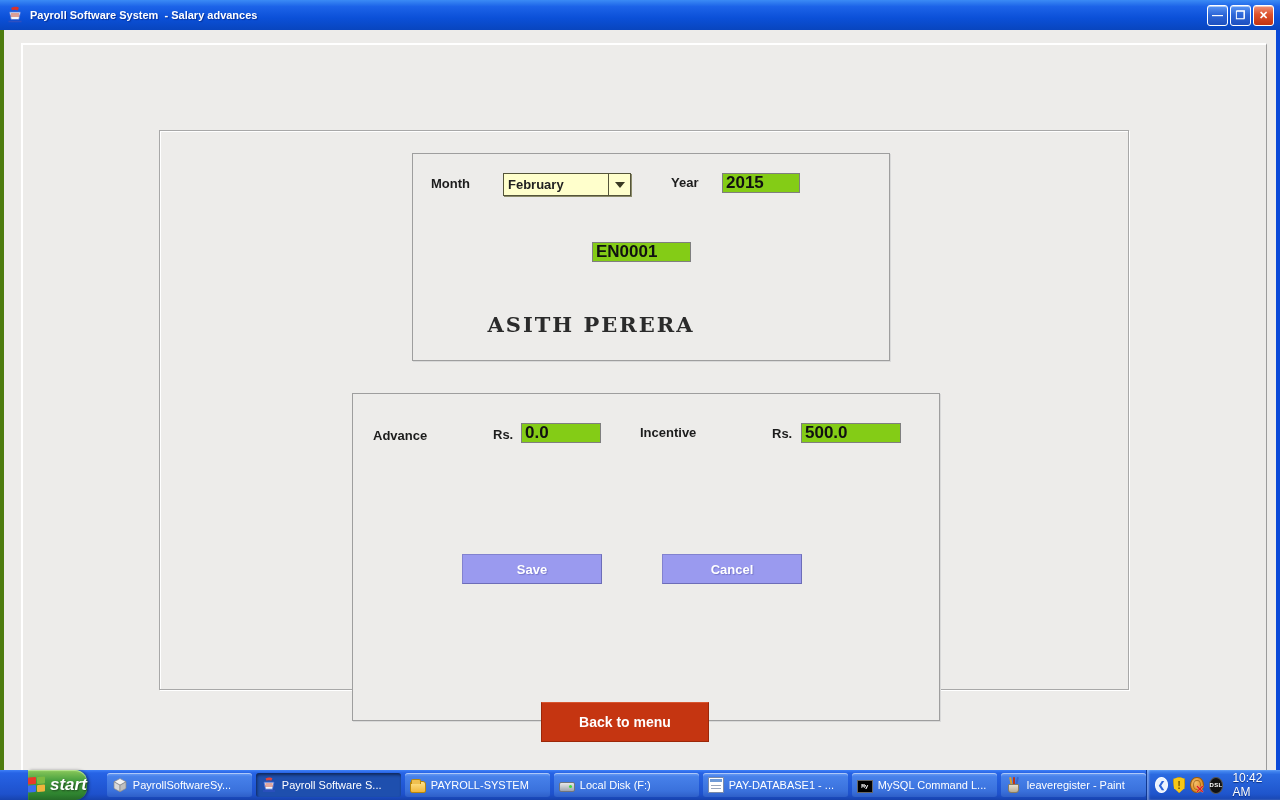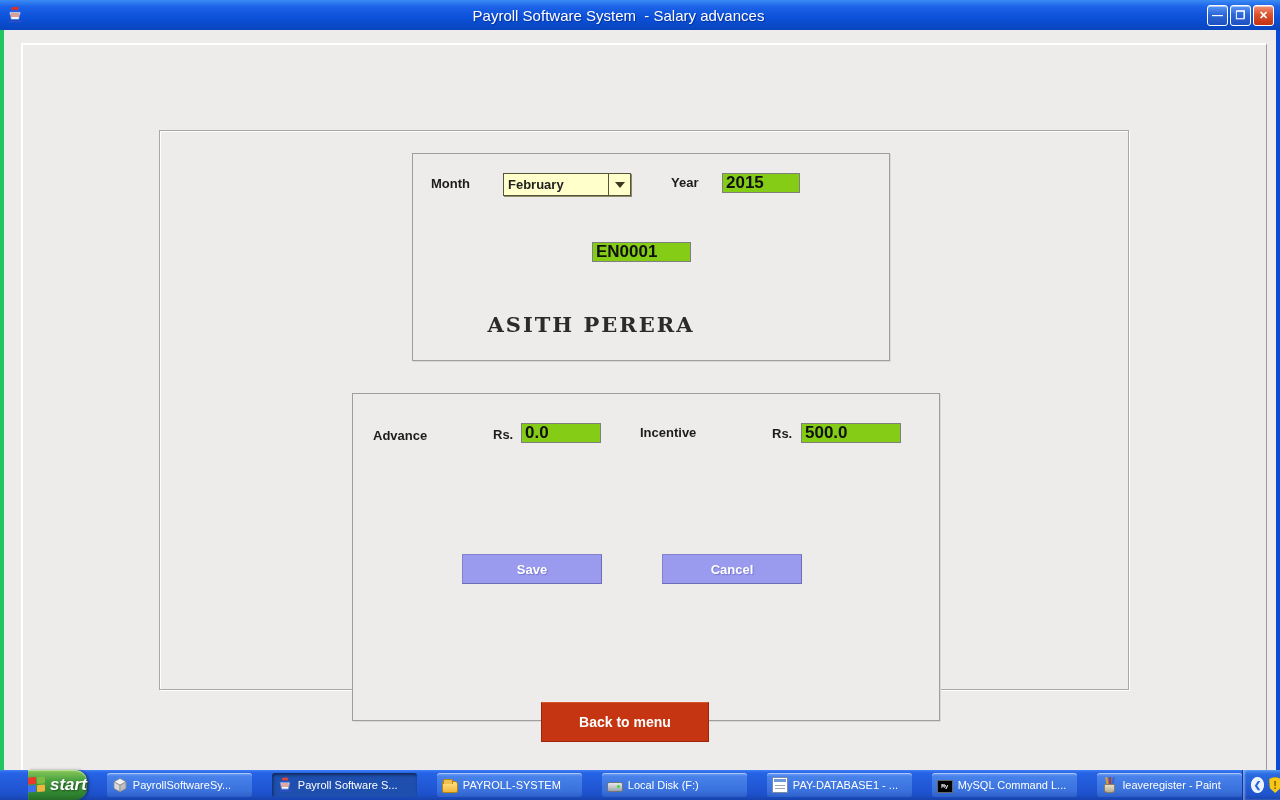--- a/index.html
+++ b/index.html
@@ -8,37 +8,37 @@
   .screen { position:relative; width:1280px; height:800px; background:#EDECEA; }
 
   
   .titlebar {
     position:absolute; left:0; top:0; width:1280px; height:30px;
     background:linear-gradient(180deg,#3B8BF5 0%, #1C63E8 22%, #0B50D8 60%, #0845BE 100%);
     display:flex; align-items:center; padding:0 6px;
   }
   .titlebar .app-icon { width:18px; height:18px; margin-right:6px; flex:0 0 auto; }
   .titlebar .title-text {
-    color:#fff; font-weight:normal; font-size:15px; text-shadow:1px 1px 1px #06319a;
-    white-space:pre; flex:1 1 auto;text-align:center;
+    color:#fff; font-weight:bold; font-size:11px; text-shadow:1px 1px 1px #06319a;
+    white-space:pre; flex:1 1 auto;
   }
   .winbtns { display:flex; gap:2px; }
   .winbtn {
     width:21px; height:21px; border-radius:3px; border:1px solid #fff;
     color:#fff; font-size:11px; font-weight:bold; display:flex; align-items:center; justify-content:center;
     background:linear-gradient(180deg,#5A96F5, #2E67D8 45%, #1D50C0);
     box-shadow:inset 0 1px 0 rgba(255,255,255,.5);
   }
   .winbtn.close { background:linear-gradient(180deg,#F09278, #DD512B 45%, #C23312); }
 
   
   .window-body {
     position:absolute; left:0; top:30px; width:1280px; height:740px;
     background:#EDECEA;
-    border-left:4px solid #22c55e; border-right:4px solid #0A49D8;
+    border-left:4px solid #4d7c0f; border-right:4px solid #0A49D8;
   }
   .outer-panel {
     position:absolute; left:17px; top:13px; width:1246px; height:743px;
     background:#EDECEA;
     border-top:2px solid #ffffff; border-left:2px solid #ffffff;
     border-bottom:1px solid #9b9b9b; border-right:1px solid #9b9b9b;
   }
   .teal-header {
     position:absolute; left:466px; top:23px; width:360px; height:57px;
     display:flex; align-items:center; justify-content:center;
@@ -107,21 +107,21 @@
     width:95px; height:30px; border-radius:0 12px 12px 0;
     background:linear-gradient(180deg,#8CC95B 0%, #48A03F 35%, #2F8430 80%, #256B27 100%);
     display:flex; align-items:center; justify-content:center; gap:5px;
     box-shadow:inset 0 1px 1px #b8e694, 2px 0 3px rgba(0,0,0,.35);
   }
   .start-btn .start-text {
     color:#fff; font-weight:bold; font-style:italic; font-size:17px; text-shadow:1px 1px 2px #1d4a1d;
   }
   .winflag { width:17px; height:16px; display:grid; grid-template-columns:8px 8px; grid-template-rows:7px 7px; gap:1px; transform:skewY(-4deg); }
   .winflag i { display:block; border-radius:1px; }
-  .task-items { display:flex; gap:20px; margin-left:20px; }
+  .task-items { display:flex; gap:4px; margin-left:20px; }
   .task-item {
     width:145px; height:24px; border-radius:3px; display:flex; align-items:center; gap:5px; padding:0 5px;
     background:linear-gradient(180deg,#6FA0F5 0%, #4781EA 15%, #3A71DC 75%, #2E5FC8 100%);
     box-shadow:inset 0 1px 0 rgba(255,255,255,.45);
     color:#fff; font-size:11px; white-space:nowrap; overflow:hidden;
   }
   .task-item.active {
     background:#1E4FAE;
     box-shadow:inset 1px 2px 3px rgba(0,0,10,.5);
   }

